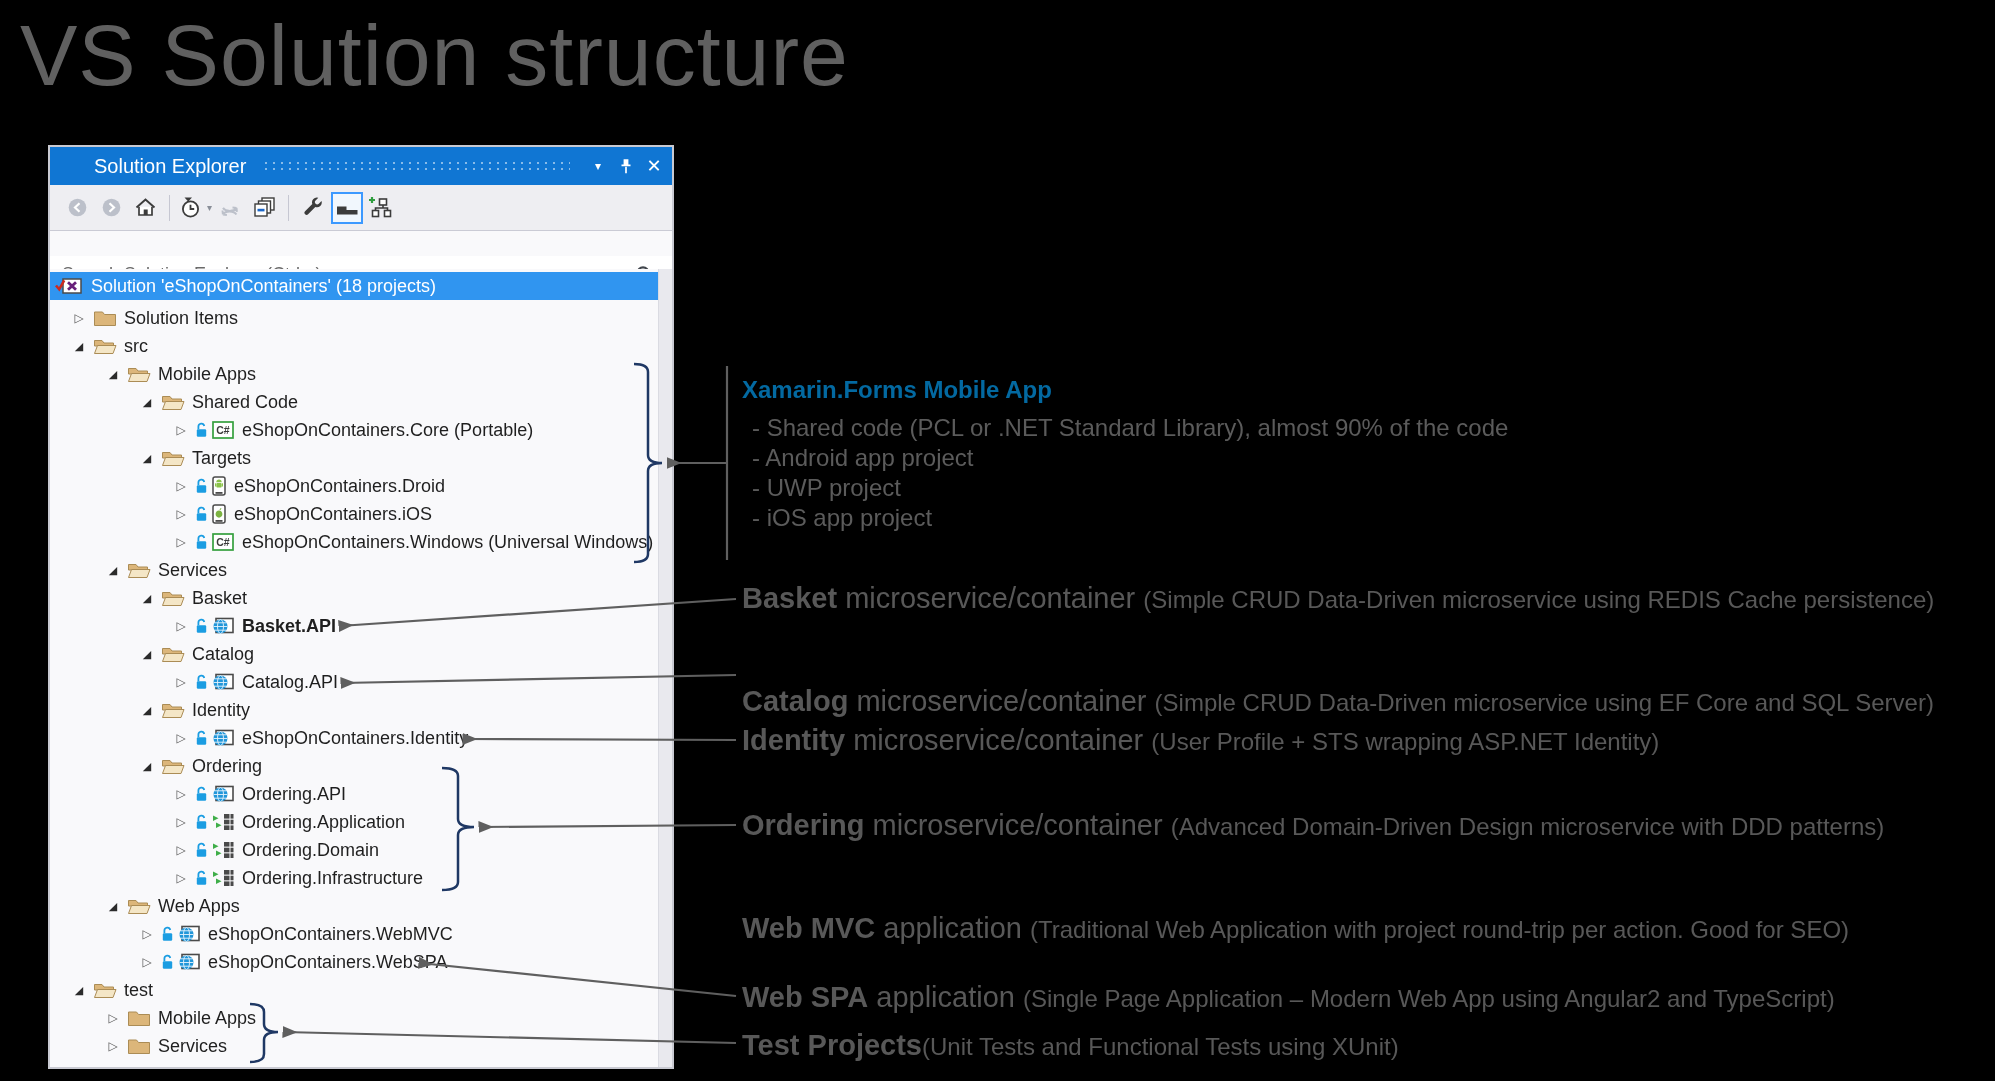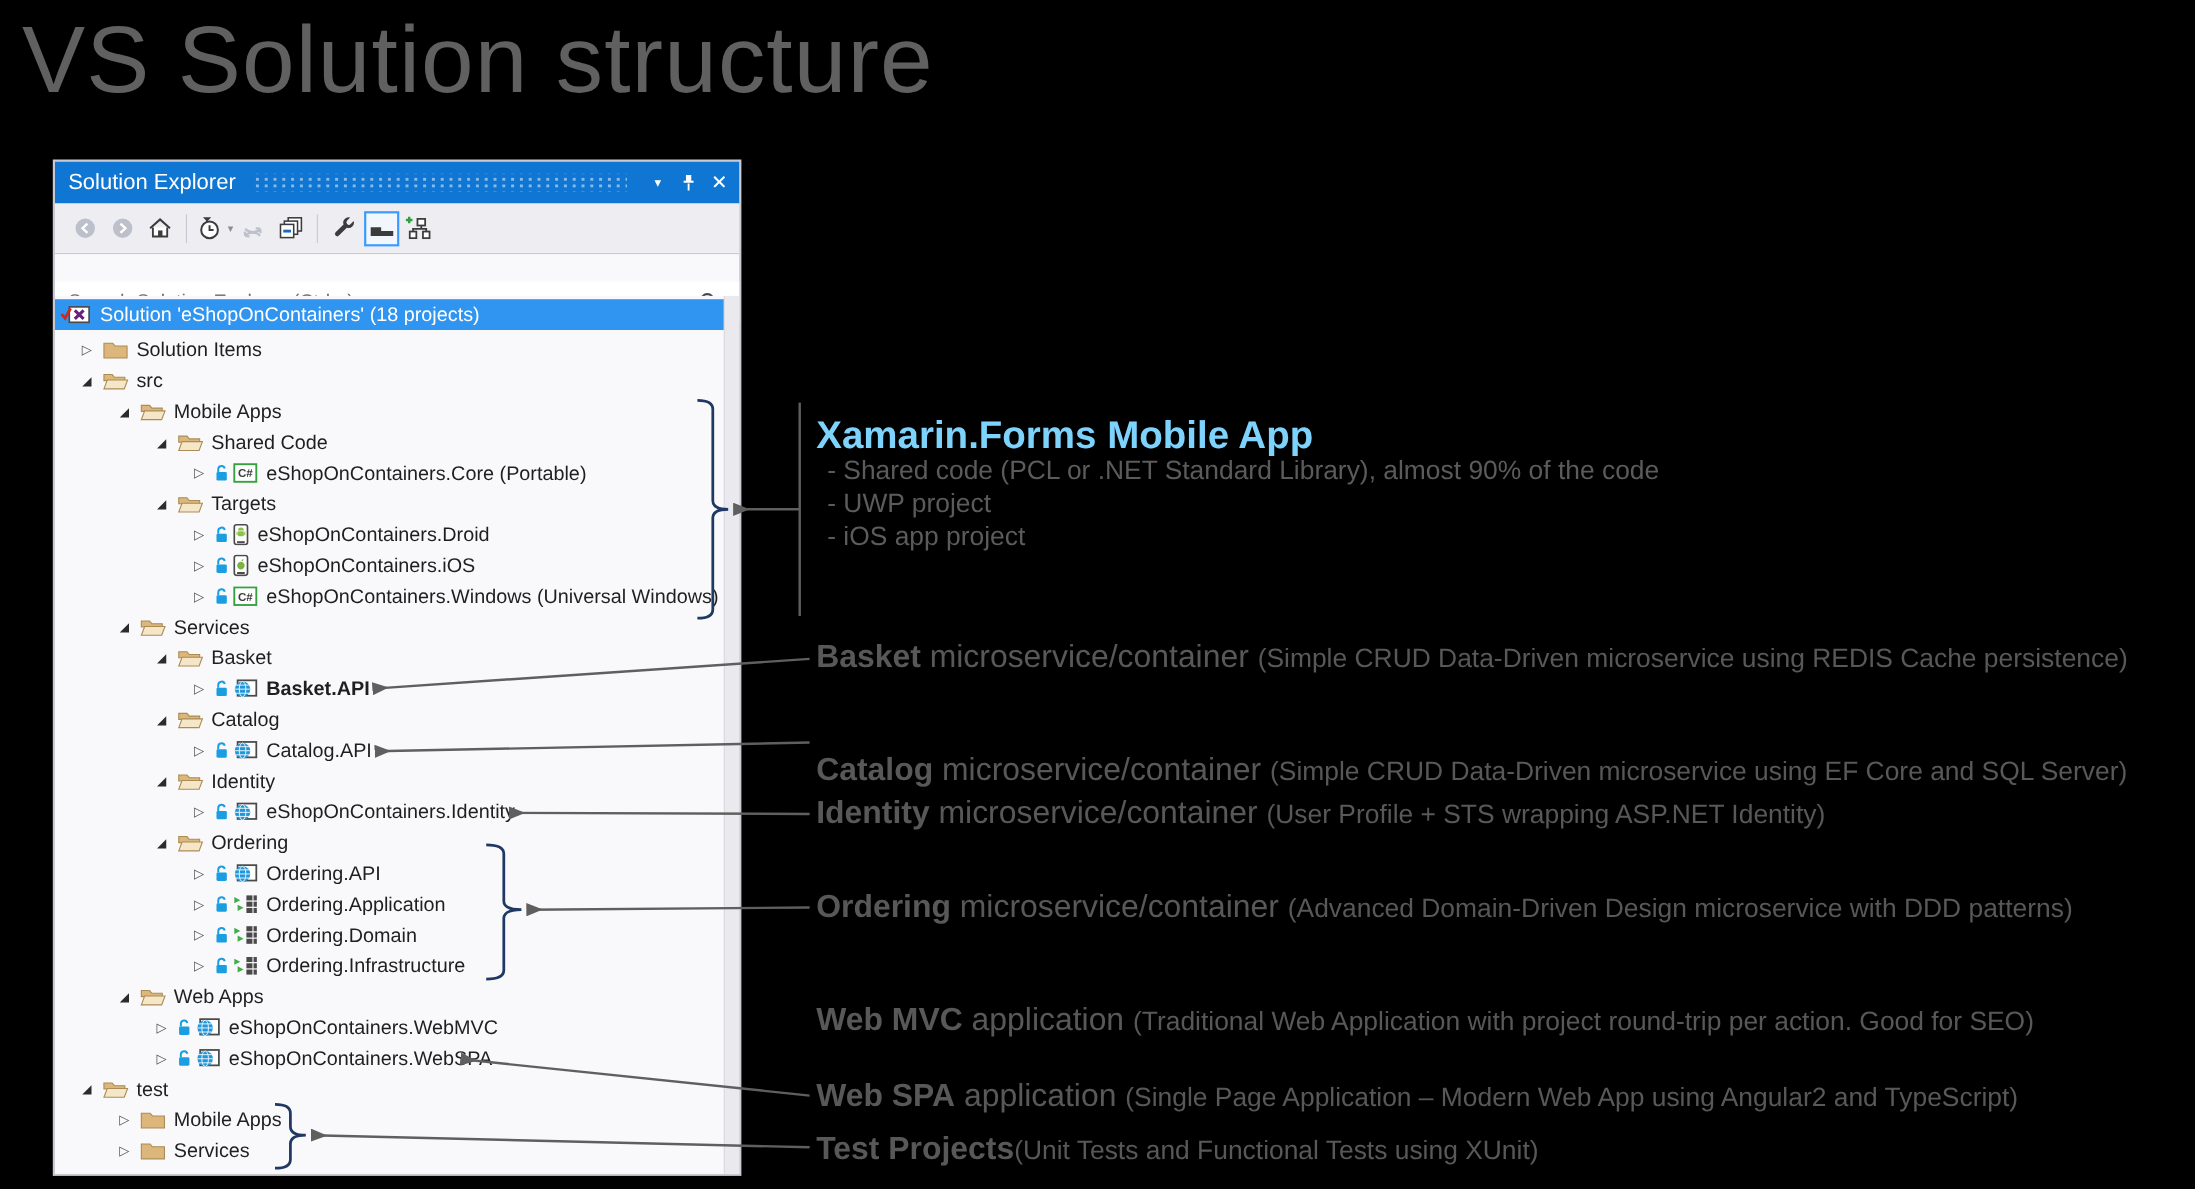--- a/index.html
+++ b/index.html
@@ -6,21 +6,21 @@
     font-family:"Liberation Sans",sans-serif;position:relative;}
   #stage{position:absolute;inset:0;width:1956px;height:1081px;background:#000;}
 
   
   #page-title{position:absolute;left:20px;top:6px;font-size:86px;font-weight:300;color:#606060;letter-spacing:1px;}
 
   
   #panel{position:absolute;left:50px;top:147px;width:622px;height:920px;background:#f9f9fb;
     box-shadow:0 0 0 2px #c9cad2;}
   #titlebar{position:absolute;left:0;top:0;right:0;height:38px;background:#1076d3;display:flex;align-items:center;}
-  #titlebar .tb-title{color:#fff;font-size:20px;padding-left:12px;white-space:nowrap;}
+  #titlebar .tb-title{color:#fff;font-size:20px;padding-left:12px;white-space:nowrap;margin-left:32px;}
   #grip{flex:1;height:16px;margin:0 14px 0 16px;
     background-image:radial-gradient(circle,rgba(255,255,255,.5) 1.3px,transparent 1.5px);
     background-size:8px 6px;background-position:0 2px;}
   .tb-btn{width:28px;height:28px;display:flex;align-items:center;justify-content:center;color:#fff;cursor:default;}
   .tb-btn.chev{font-size:12px;}
   .tb-btn.close{font-size:18px;margin-right:4px;}
 
   #toolbar{position:absolute;left:0;top:38px;right:0;height:46px;background:#eeeef2;border-bottom:1px solid #cacbd5;
     display:flex;align-items:center;padding-left:10px;box-sizing:border-box;}
   .tool{height:32px;min-width:32px;display:flex;align-items:center;justify-content:center;margin:0 1px;}
@@ -48,21 +48,21 @@
   #solution-row{display:flex;align-items:center;height:28px;margin-top:3px;background:#3095f0;color:#fff;
     font-size:18px;white-space:nowrap;}
   #solution-row .picon{margin:0 8px 0 5px;display:flex;align-items:center;}
   #rows{margin-top:4px;}
 
   
   .callout{position:absolute;left:742px;transform:translateY(-50%);white-space:nowrap;color:#585858;}
   .callout .b{font-size:29px;font-weight:bold;}
   .callout .m{font-size:29px;}
   .callout .p{font-size:24px;}
-  #xamarin-title{position:absolute;left:742px;top:376px;font-size:35px;font-weight:bold;color:#7dd3fc;white-space:nowrap;}
+  #xamarin-title{position:absolute;left:742px;top:376px;font-size:24px;font-weight:bold;color:#0369a1;white-space:nowrap;}
   #xamarin-items{position:absolute;left:752px;top:413px;font-size:24px;color:#5b5b5b;line-height:30px;white-space:nowrap;}
 
   #connectors{position:absolute;inset:0;pointer-events:none;}
 </style>
 </head>
 <body>
 <div id="stage">
 
   <div id="page-title">VS Solution structure</div>
 
@@ -580,20 +580,21 @@
             <span class="lbl">Services</span>
           </div>
         </div>
     </div>
     <div id="vscroll"></div>
   </div>
 
   <div id="xamarin-title">Xamarin.Forms Mobile App</div>
   <div id="xamarin-items">
       <div>- Shared code (PCL or .NET Standard Library), almost 90% of the code</div>
+      <div>- Android app project</div>
       <div>- UWP project</div>
       <div>- iOS app project</div>
     </div>
   <div id="callouts">
       <div class="callout" style="top: 598px;"><span class="b">Basket</span><span class="m"> microservice/container </span><span class="p">(Simple CRUD Data-Driven microservice using REDIS Cache persistence)</span></div>
       <div class="callout" style="top: 674px; margin-top: 27px;"><span class="b">Catalog</span><span class="m"> microservice/container </span><span class="p">(Simple CRUD Data-Driven microservice using EF Core and SQL Server)</span></div>
       <div class="callout" style="top: 740px;"><span class="b">Identity</span><span class="m"> microservice/container </span><span class="p">(User Profile + STS wrapping ASP.NET Identity)</span></div>
       <div class="callout" style="top: 825px;"><span class="b">Ordering</span><span class="m"> microservice/container </span><span class="p">(Advanced Domain-Driven Design microservice with DDD patterns)</span></div>
       <div class="callout" style="top: 928px;"><span class="b">Web MVC</span><span class="m"> application </span><span class="p">(Traditional Web Application with project round-trip per action. Good for SEO)</span></div>
       <div class="callout" style="top: 997px;"><span class="b">Web SPA</span><span class="m"> application </span><span class="p">(Single Page Application – Modern Web App using Angular2 and TypeScript)</span></div>

